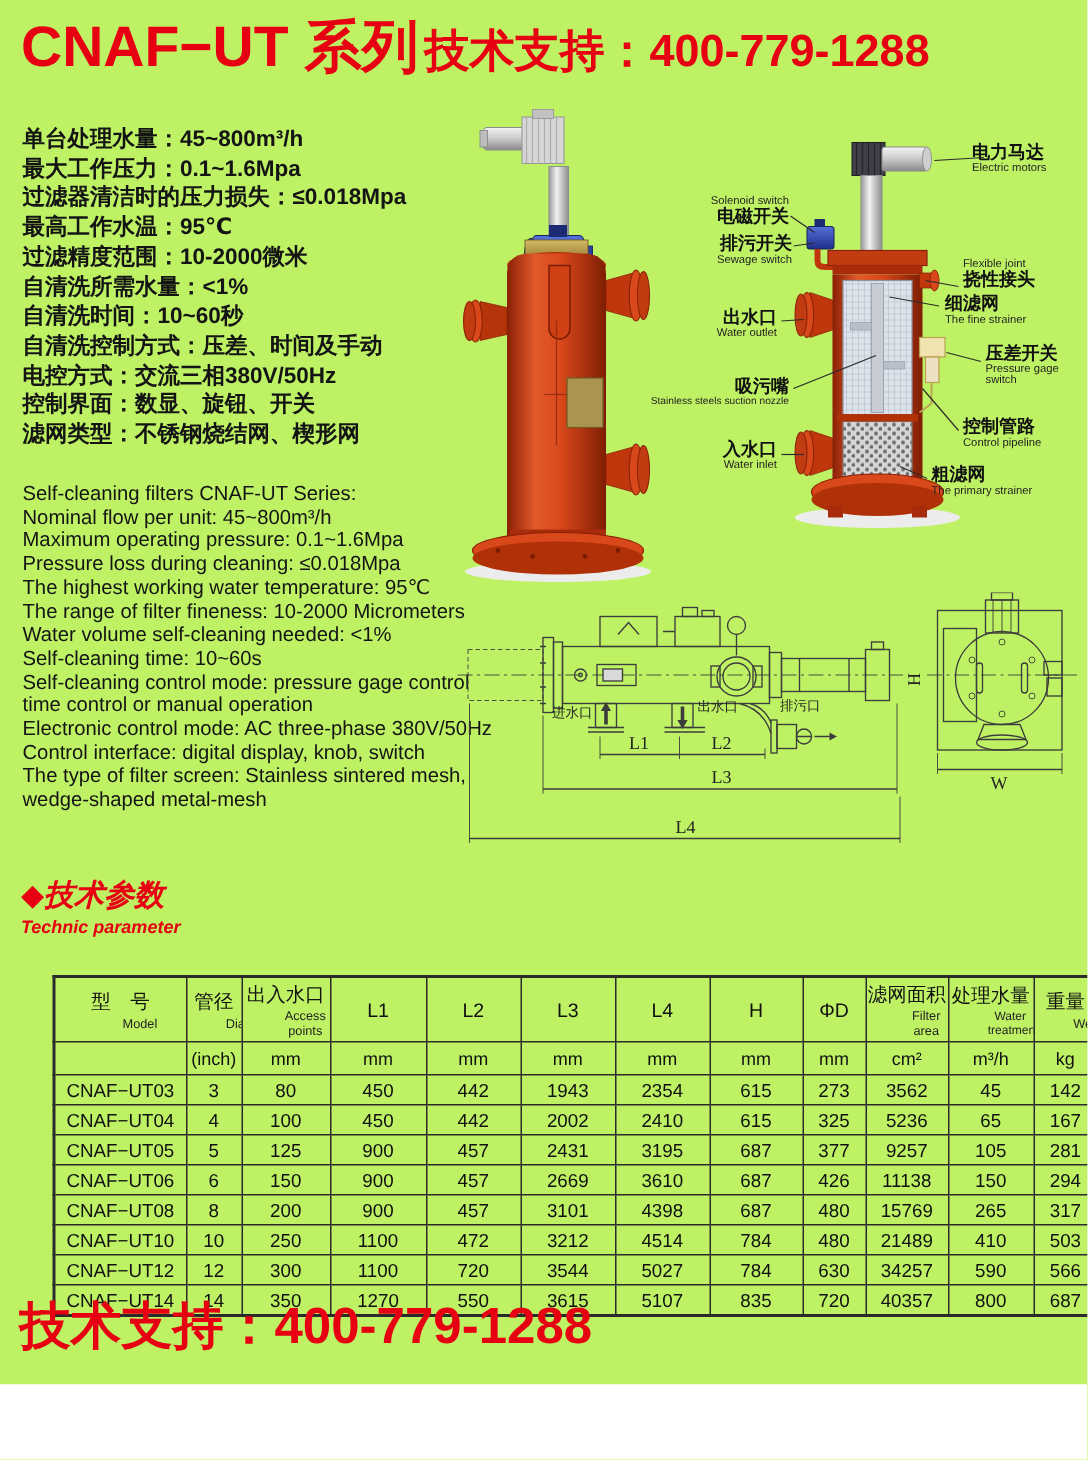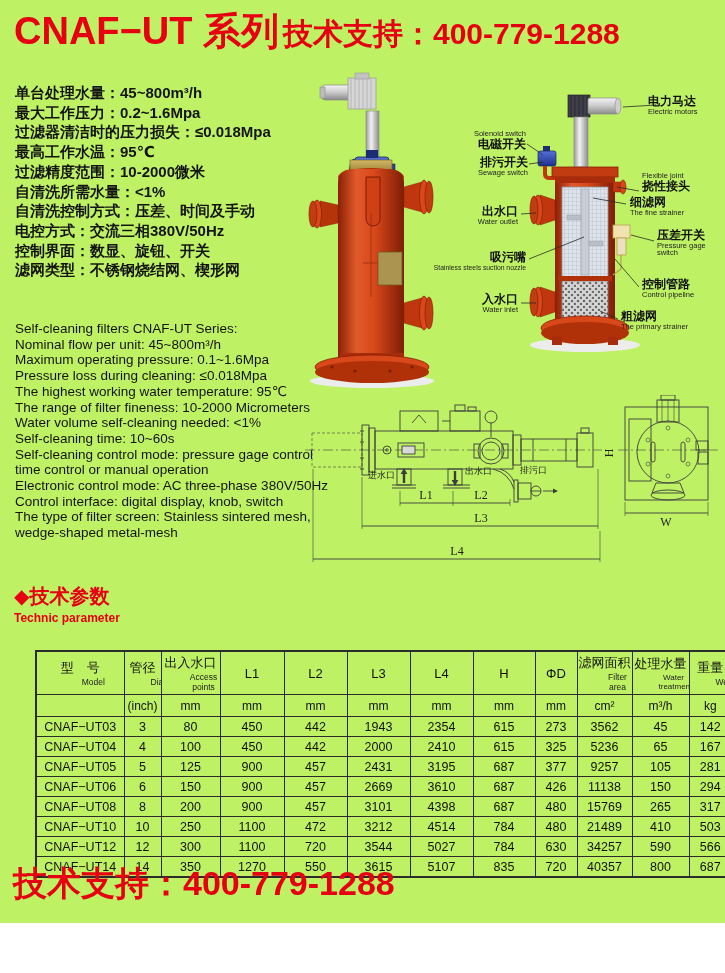--- a/index.html
+++ b/index.html
@@ -13,21 +13,21 @@
   
   #specCn{left:15px;top:83px;width:320px;font-size:15px;font-weight:bold;line-height:19.7px;color:#141414;}
   #specEn{left:15px;top:321px;width:330px;font-size:13.5px;line-height:15.7px;color:#141414;}
   
   .lblR{position:absolute;text-align:right;line-height:1.05;}
   .lblL{position:absolute;text-align:left;line-height:1.05;}
   .cn{font-size:12px;font-weight:bold;color:#111;}
   .en{font-size:7.5px;color:#222;}
   .en2{font-size:6.8px;color:#222;}
   
-  #secHdr{left:14px;top:583px;color:#e60012;}
+  #secHdr{left:14px;top:583px;color:#e60012;font-style:italic;}
   #secHdr .st1{font-size:20px;font-weight:bold;}
   #secHdr .st2{font-size:12px;font-weight:bold;margin-top:1px;text-align:right;}
   
   #specTable{left:15px;top:650px;margin-left:20px;}
   table.params{border-collapse:collapse;table-layout:fixed;width:696px;border:2px solid #2b2b2b;}
   table.params th,table.params td{border:1px solid #2b2b2b;text-align:center;vertical-align:middle;padding:0;overflow:hidden;}
   table.params th{height:42px;font-weight:normal;}
   .hcn{font-size:13px;color:#111;}
   .hen{font-size:8.5px;color:#222;padding-left:26px;}
   tr.unitRow td{height:21px;font-size:12px;}
@@ -42,25 +42,26 @@
 <body>
 
 <div id="page">
 
   <div id="hdr" class="abs">
     <span class="t1">CNAF−UT 系列</span><span class="t2">技术支持：400-779-1288</span>
   </div>
 
   <div id="specCn" class="abs">
     <div>单台处理水量：45~800m³/h</div>
-    <div>最大工作压力：0.2~1.6Mpa</div>
+    <div>最大工作压力：0.1~1.6Mpa</div>
     <div>过滤器清洁时的压力损失：≤0.018Mpa</div>
     <div>最高工作水温：95℃</div>
     <div>过滤精度范围：10-2000微米</div>
     <div>自清洗所需水量：&lt;1%</div>
+    <div>自清洗时间：10~60秒</div>
     <div>自清洗控制方式：压差、时间及手动</div>
     <div>电控方式：交流三相380V/50Hz</div>
     <div>控制界面：数显、旋钮、开关</div>
     <div>滤网类型：不锈钢烧结网、楔形网</div>
   </div>
 
   <div id="specEn" class="abs">
     <div>Self-cleaning filters CNAF-UT Series:</div>
     <div>Nominal flow per unit: 45~800m³/h</div>
     <div>Maximum operating pressure: 0.1~1.6Mpa</div>
@@ -476,21 +477,21 @@
         <td>3562</td>
         <td>45</td>
         <td>142</td>
       </tr>
       <tr class="dataRow">
         <td>CNAF−UT04</td>
         <td>4</td>
         <td>100</td>
         <td>450</td>
         <td>442</td>
-        <td>2000</td>
+        <td>2002</td>
         <td>2410</td>
         <td>615</td>
         <td>325</td>
         <td>5236</td>
         <td>65</td>
         <td>167</td>
       </tr>
       <tr class="dataRow">
         <td>CNAF−UT05</td>
         <td>5</td>

